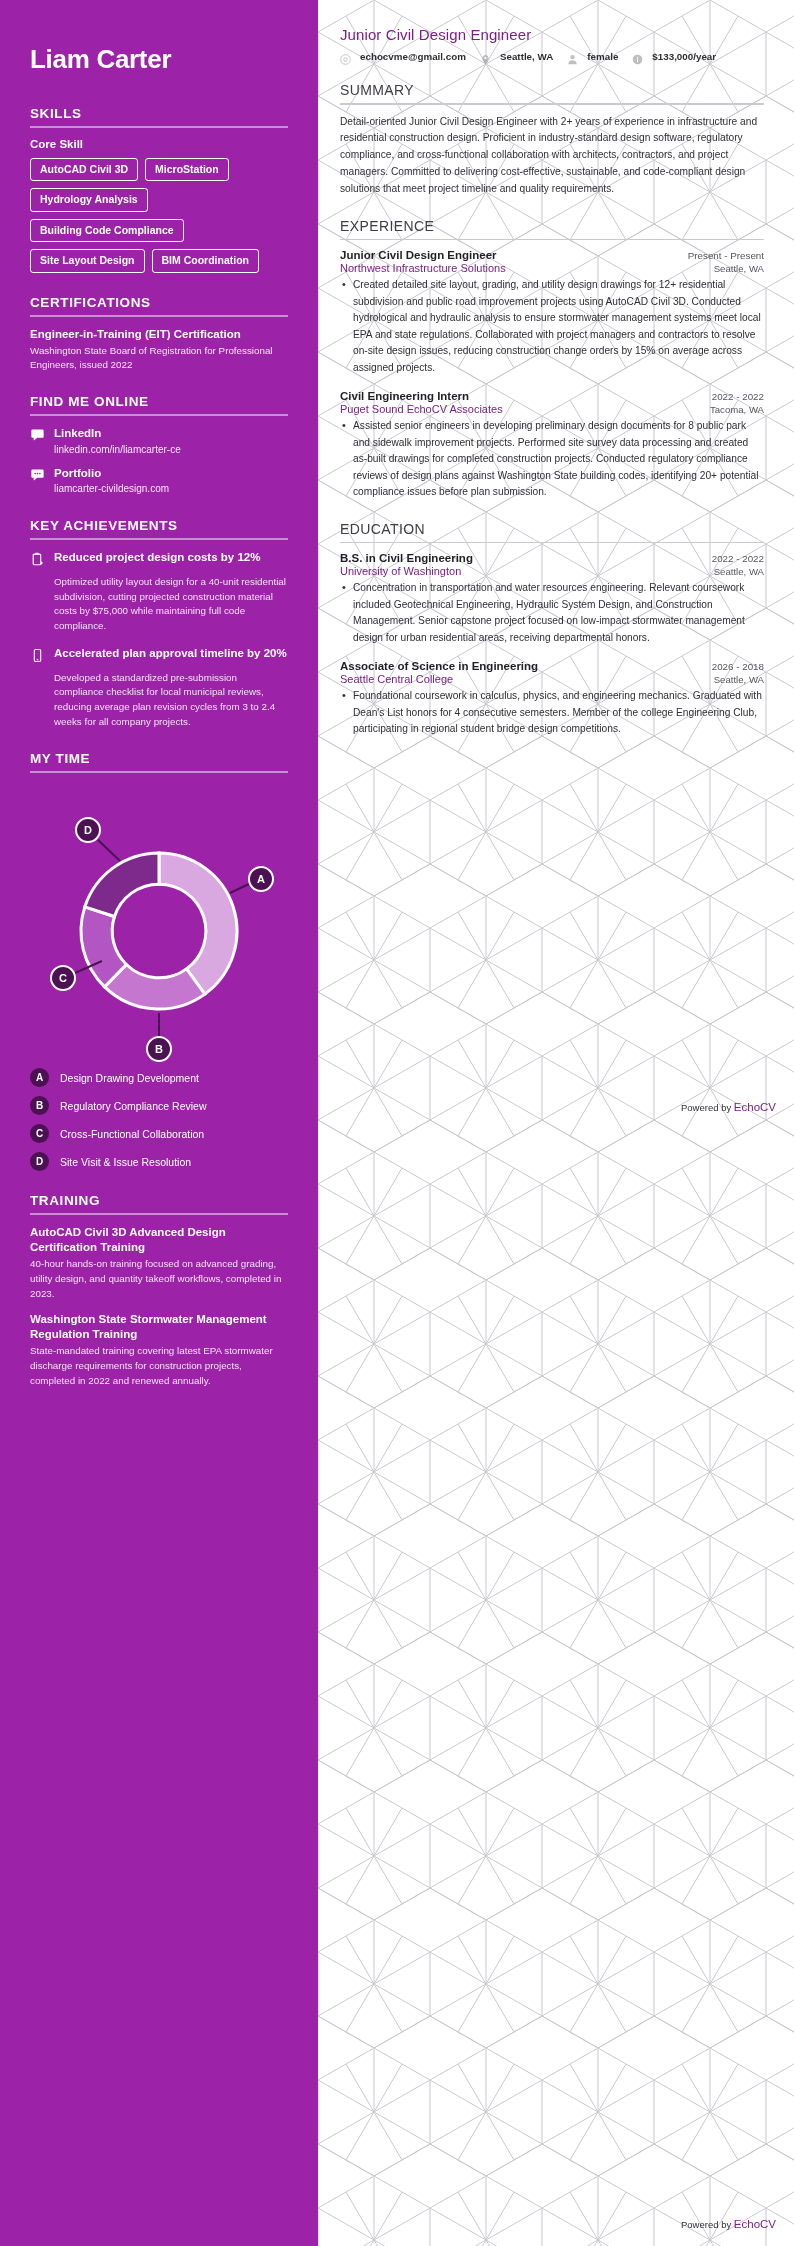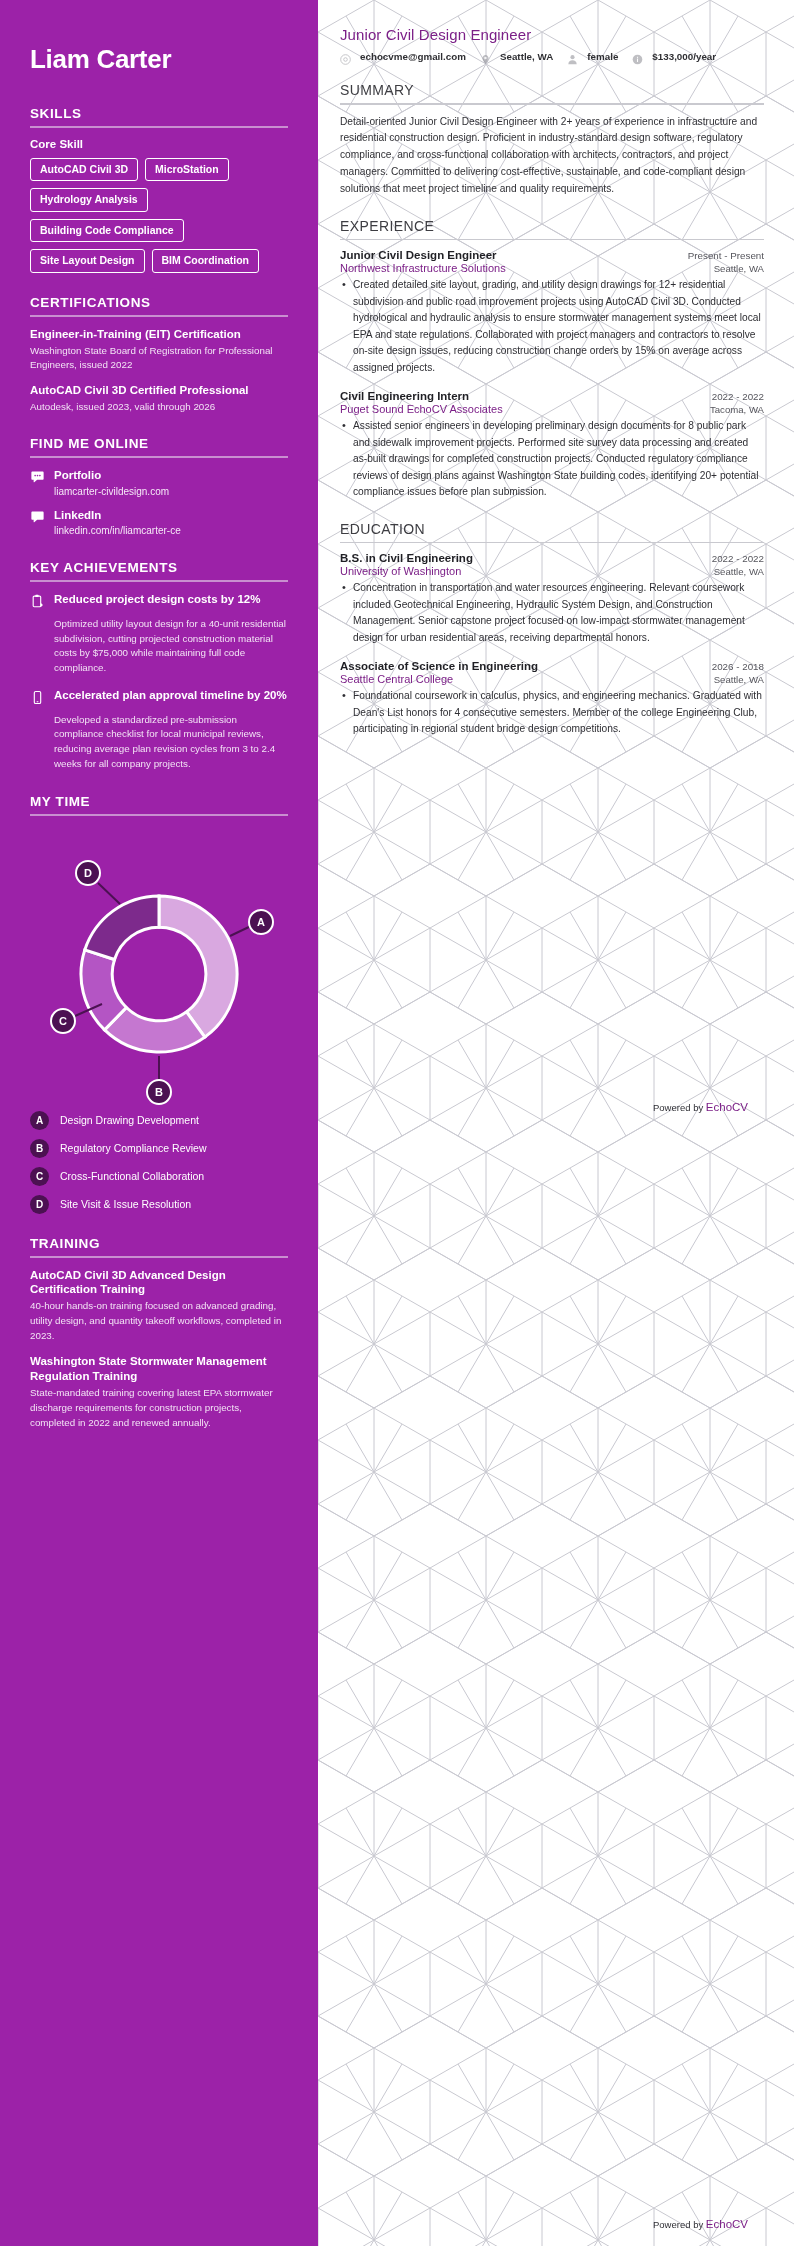--- a/index.html
+++ b/index.html
@@ -120,21 +120,21 @@
   .entry-line2 { display:flex; justify-content:space-between; align-items:flex-end; gap:10px; margin-top:1px; }
   .entry-org { font-size:11px; color:#7b1f87; }
   .entry-loc { font-size:9.6px; color:#55555c; white-space:nowrap; }
   .entry-ul { list-style:none; margin:3px 0 0 0; padding:0; }
   .entry-ul li { position:relative; padding-left:13px; font-size:10.2px; line-height:1.62; color:#2e2e33; }
   .entry-ul li:before {
     content:"•"; position:absolute; left:2px; top:-1px; font-size:11px; color:#2e2e33;
   }
 
   .powered {
-    position:absolute; right:46px;
+    position:absolute; right:18px;
     font-size:9.5px; color:#2f2f35; z-index:4;
     white-space:nowrap;
     margin-left:48px;
   }
   .powered .brand { color:#7b1f87; font-size:11.5px; }
   #powered-mid { top:1101px; }
   #powered-bottom { bottom:16px; }
 </style>
 </head>
 <body>
@@ -159,54 +159,50 @@
       </div>
     </section>
 
     <section class="sb-section">
       <div class="sb-head">CERTIFICATIONS</div>
       <div class="sb-rule"></div>
       <div class="cert-item">
         <div class="cert-title">Engineer-in-Training (EIT) Certification</div>
         <div class="cert-sub">Washington State Board of Registration for Professional Engineers, issued 2022</div>
       </div>
-      <div class="cert-item">
-        <div class="cert-title">AutoCAD Civil 3D Certified Professional</div>
-        <div class="cert-sub">Autodesk, issued 2023, valid through 2026</div>
-      </div>
     </section>
 
     <section class="sb-section">
       <div class="sb-head">FIND ME ONLINE</div>
       <div class="sb-rule"></div>
+
+      <div class="link-row">
+        <span class="link-ico">
+          <svg width="15" height="14" viewBox="0 0 16 16">
+              <path fill="#fff" d="M2.2 1.6h11.6c.7 0 1.2.5 1.2 1.2v7.1c0 .7-.5 1.2-1.2 1.2H7.6l-3.3 2.8c-.3.3-.7.1-.7-.3v-2.5H2.2c-.7 0-1.2-.5-1.2-1.2V2.8c0-.7.5-1.2 1.2-1.2z"></path>
+            </svg>
+        </span>
+        <span>
+          <span class="link-title" style="display:block">LinkedIn</span>
+          <span class="link-url" style="display:block">linkedin.com/in/liamcarter-ce</span>
+        </span>
+      </div>
 
       <div class="link-row">
         <span class="link-ico">
           <svg width="15" height="14" viewBox="0 0 16 16">
               <path fill="#fff" d="M2.2 1.6h11.6c.7 0 1.2.5 1.2 1.2v7.1c0 .7-.5 1.2-1.2 1.2H7.6l-3.3 2.8c-.3.3-.7.1-.7-.3v-2.5H2.2c-.7 0-1.2-.5-1.2-1.2V2.8c0-.7.5-1.2 1.2-1.2z"></path>
               <circle cx="5.3" cy="6.4" r=".95" fill="#9c22a8"></circle>
               <circle cx="8" cy="6.4" r=".95" fill="#9c22a8"></circle>
               <circle cx="10.7" cy="6.4" r=".95" fill="#9c22a8"></circle>
             </svg>
         </span>
         <span>
           <span class="link-title" style="display:block">Portfolio</span>
           <span class="link-url" style="display:block">liamcarter-civildesign.com</span>
-        </span>
-      </div>
-
-      <div class="link-row">
-        <span class="link-ico">
-          <svg width="15" height="14" viewBox="0 0 16 16">
-              <path fill="#fff" d="M2.2 1.6h11.6c.7 0 1.2.5 1.2 1.2v7.1c0 .7-.5 1.2-1.2 1.2H7.6l-3.3 2.8c-.3.3-.7.1-.7-.3v-2.5H2.2c-.7 0-1.2-.5-1.2-1.2V2.8c0-.7.5-1.2 1.2-1.2z"></path>
-            </svg>
-        </span>
-        <span>
-          <span class="link-title" style="display:block">LinkedIn</span>
-          <span class="link-url" style="display:block">linkedin.com/in/liamcarter-ce</span>
         </span>
       </div>
     </section>
 
     <section class="sb-section">
       <div class="sb-head">KEY ACHIEVEMENTS</div>
       <div class="sb-rule"></div>
 
       <div class="ach-row">
         <span class="ach-ico">

